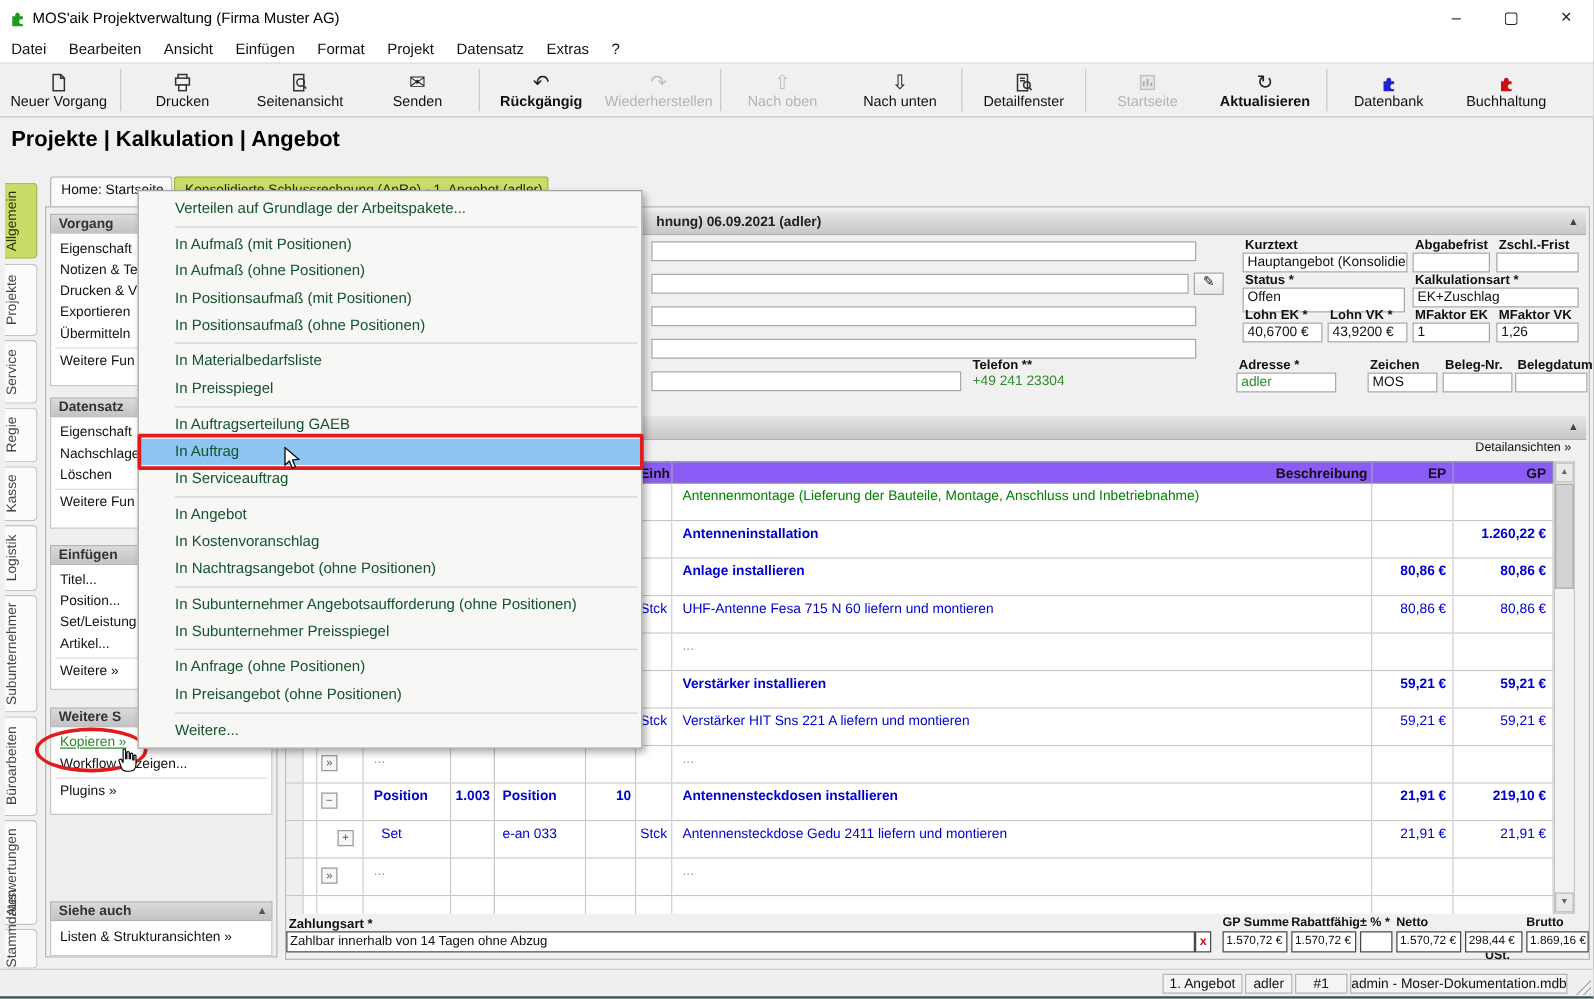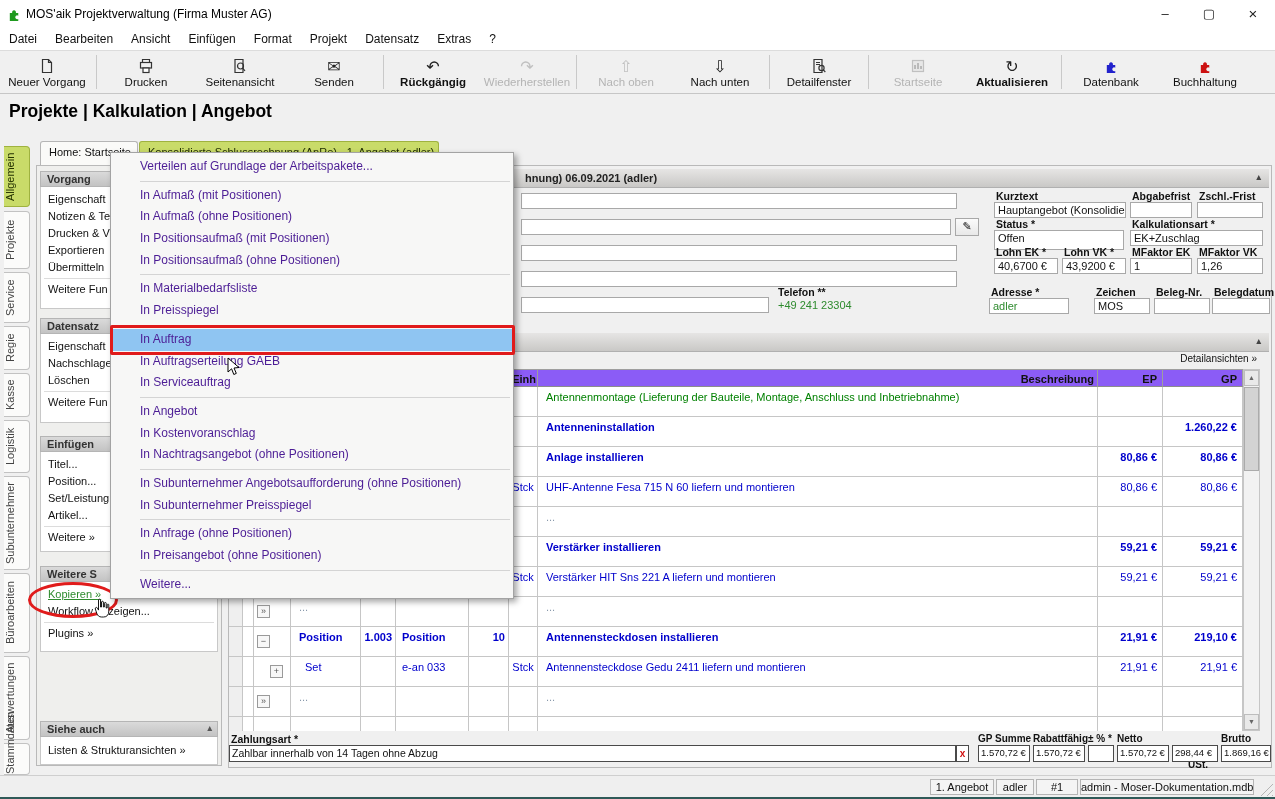--- a/index.html
+++ b/index.html
@@ -105,21 +105,21 @@
   .sseg{position:absolute;top:3px;height:16px;box-sizing:border-box;border:1px solid #B5B5B5;background:#F4F4F4;
         font-size:11px;text-align:center;padding-top:1px;white-space:nowrap;overflow:hidden;}
   .grip{position:absolute;right:2px;top:6px;width:14px;height:14px;
         background:repeating-linear-gradient(135deg,transparent 0 3px,#B5B5B5 3px 4px);
         clip-path:polygon(100% 0,100% 100%,0 100%);}
   .bottomline{position:absolute;left:0;top:797px;width:1275px;height:2px;background:#2F5A58;}
 
   
   .ctxmenu{position:absolute;left:110px;top:152px;width:404px;box-sizing:border-box;background:#F7F7F6;
            border:1px solid #A3A3A3;box-shadow:3px 3px 6px rgba(0,0,0,0.35);padding:3px 0;z-index:50;}
-  .citem{position:relative;height:21.7px;line-height:21.7px;padding-left:29px;font-size:12px;color:#4c1d95;white-space:nowrap;}
+  .citem{position:relative;height:21.7px;line-height:21.7px;padding-left:29px;font-size:12px;color:#14532d;white-space:nowrap;}
   .citem.hl{background:#8FC5F2;}
   .csep{border-top:1px solid #D4D4D4;margin:3px 3px 3px 29px;}
   .annot-rect{position:absolute;left:-1px;right:-2px;top:-4px;bottom:-4px;border:3px solid #E01B1B;border-radius:2px;pointer-events:none;}
 
   
   .annot-ellipse{position:absolute;left:28px;top:582px;width:84px;height:30px;border:3px solid #E01B1B;border-radius:50%;z-index:10;}
   .cursor{position:absolute;z-index:70;}
 </style>
 </head>
 <body>
@@ -574,25 +574,25 @@
     <div class="citem">Verteilen auf Grundlage der Arbeitspakete...</div>
     <div class="csep"></div>
     <div class="citem">In Aufmaß (mit Positionen)</div>
     <div class="citem">In Aufmaß (ohne Positionen)</div>
     <div class="citem">In Positionsaufmaß (mit Positionen)</div>
     <div class="citem">In Positionsaufmaß (ohne Positionen)</div>
     <div class="csep"></div>
     <div class="citem">In Materialbedarfsliste</div>
     <div class="citem">In Preisspiegel</div>
     <div class="csep"></div>
+    <div class="citem">In Auftragserteilung GAEB</div>
     <div class="citem hl">
       <span>In Auftrag</span>
       <div class="annot-rect"></div>
     </div>
-    <div class="citem">In Auftragserteilung GAEB</div>
     <div class="citem">In Serviceauftrag</div>
     <div class="csep"></div>
     <div class="citem">In Angebot</div>
     <div class="citem">In Kostenvoranschlag</div>
     <div class="citem">In Nachtragsangebot (ohne Positionen)</div>
     <div class="csep"></div>
     <div class="citem">In Subunternehmer Angebotsaufforderung (ohne Positionen)</div>
     <div class="citem">In Subunternehmer Preisspiegel</div>
     <div class="csep"></div>
     <div class="citem">In Anfrage (ohne Positionen)</div>

